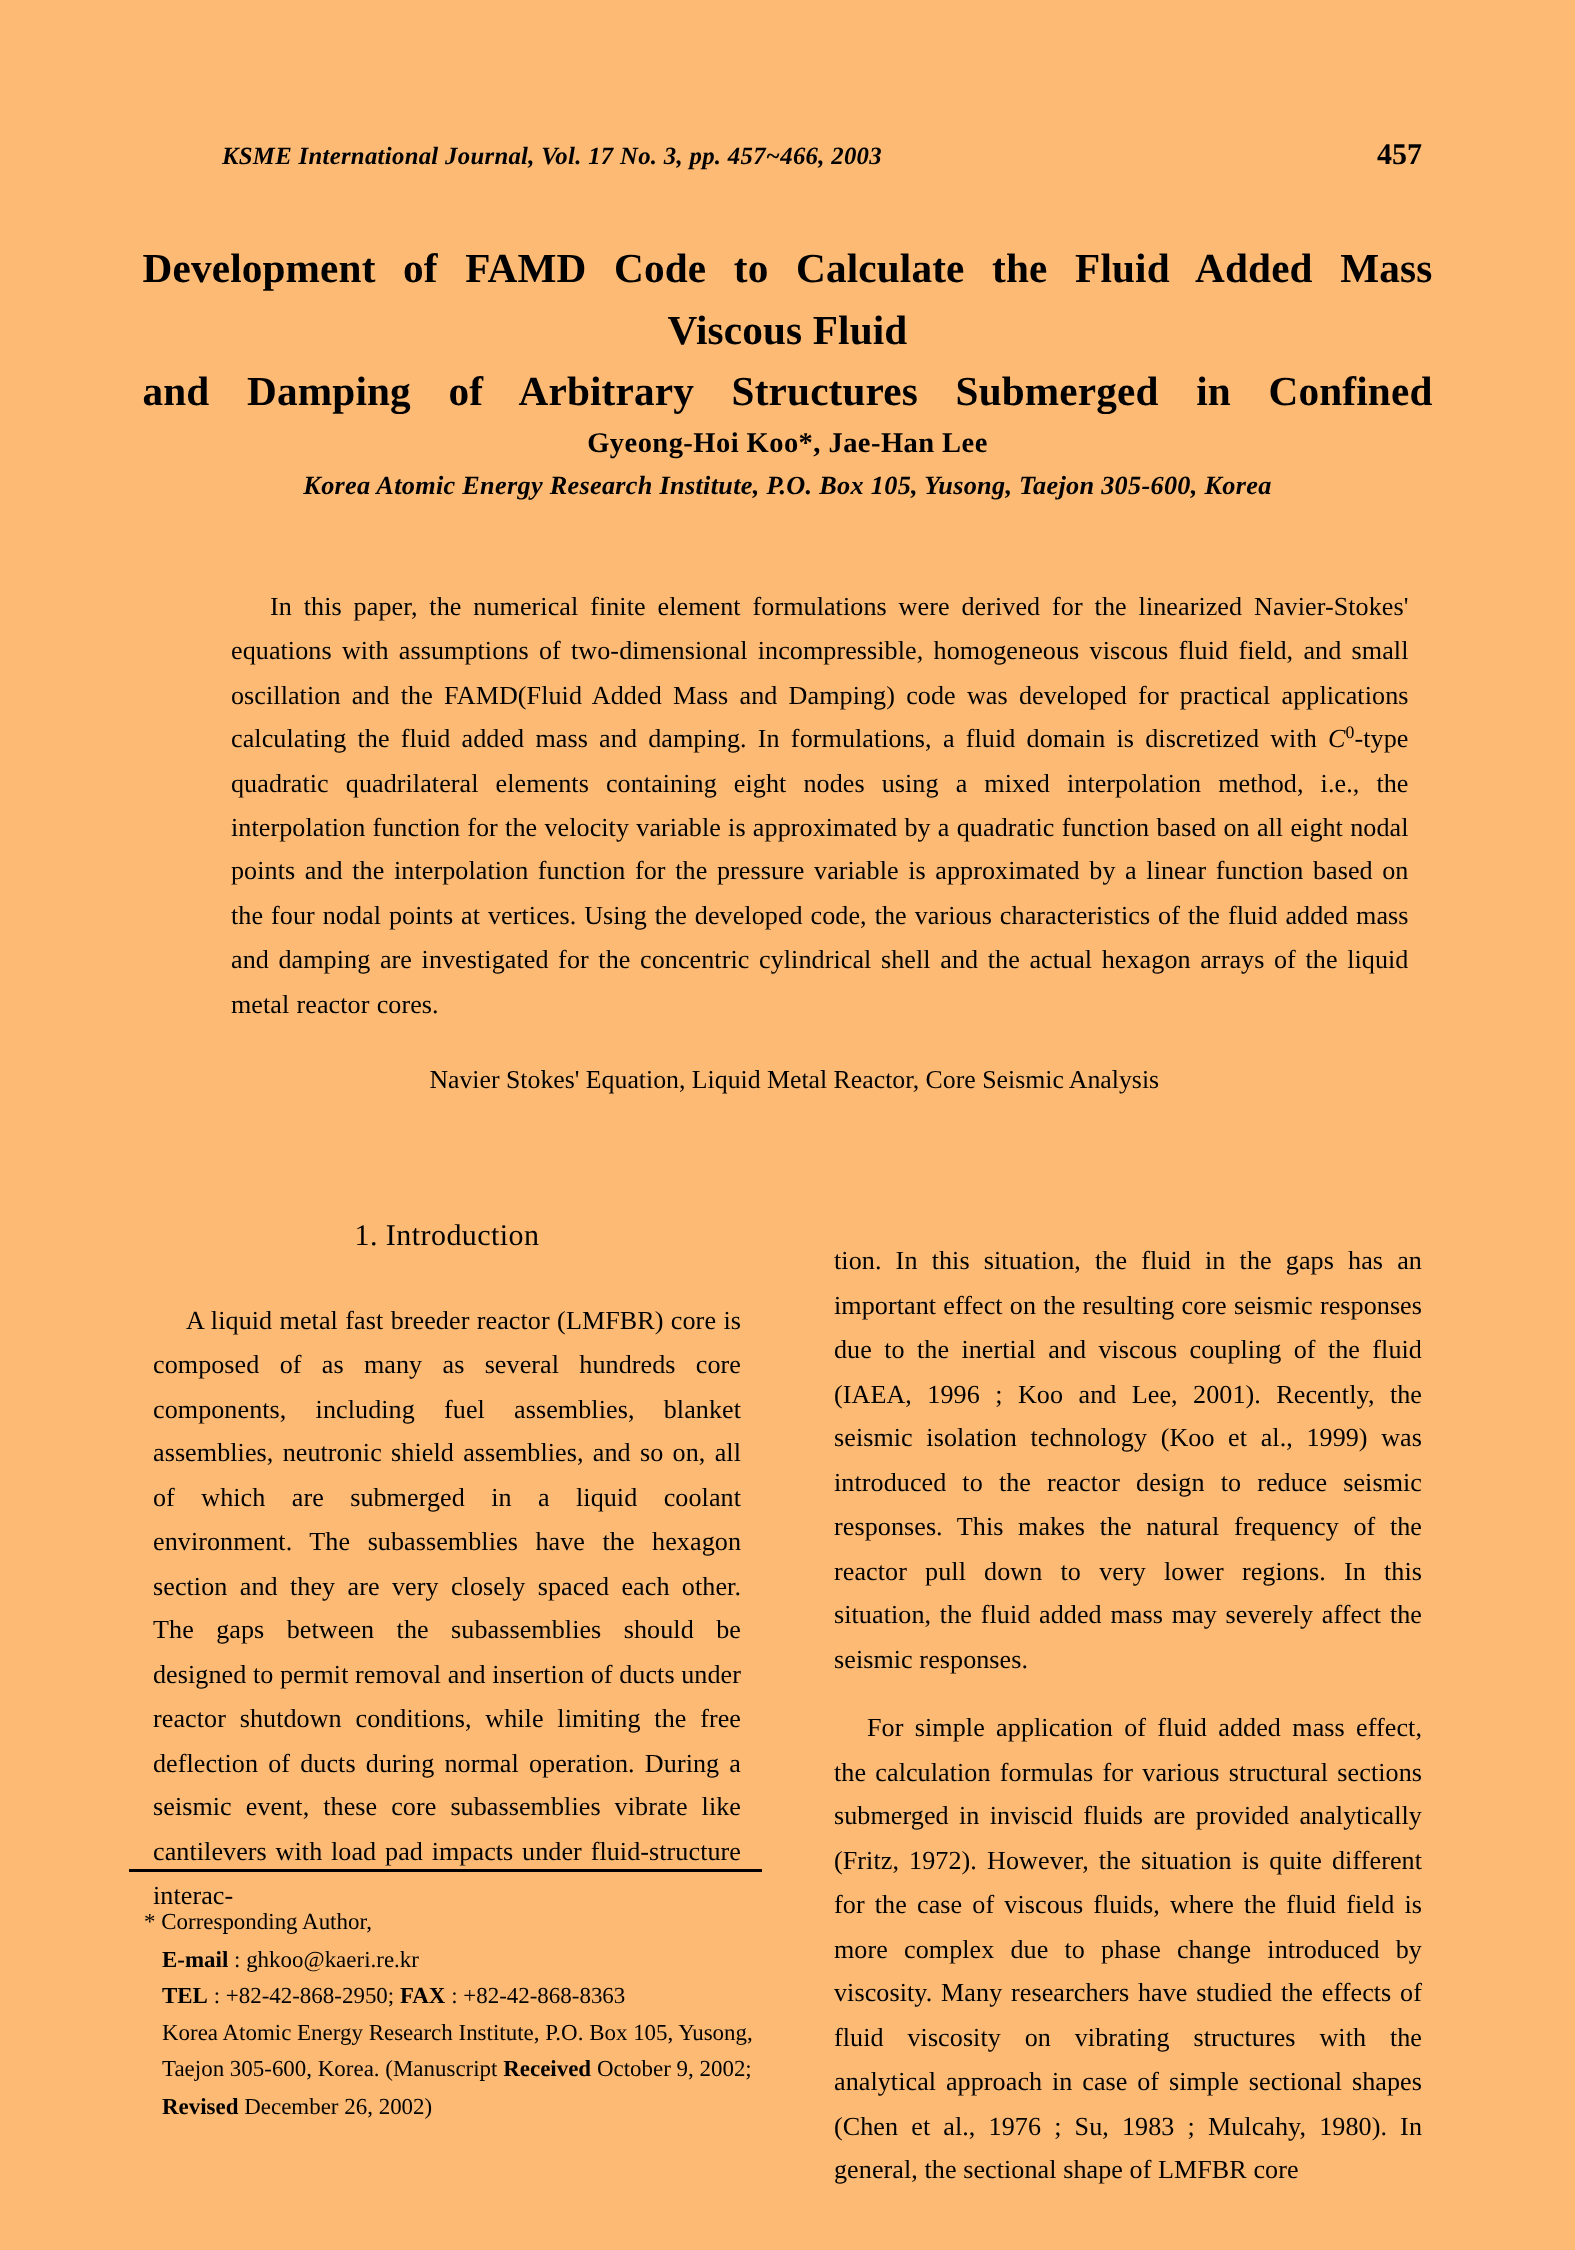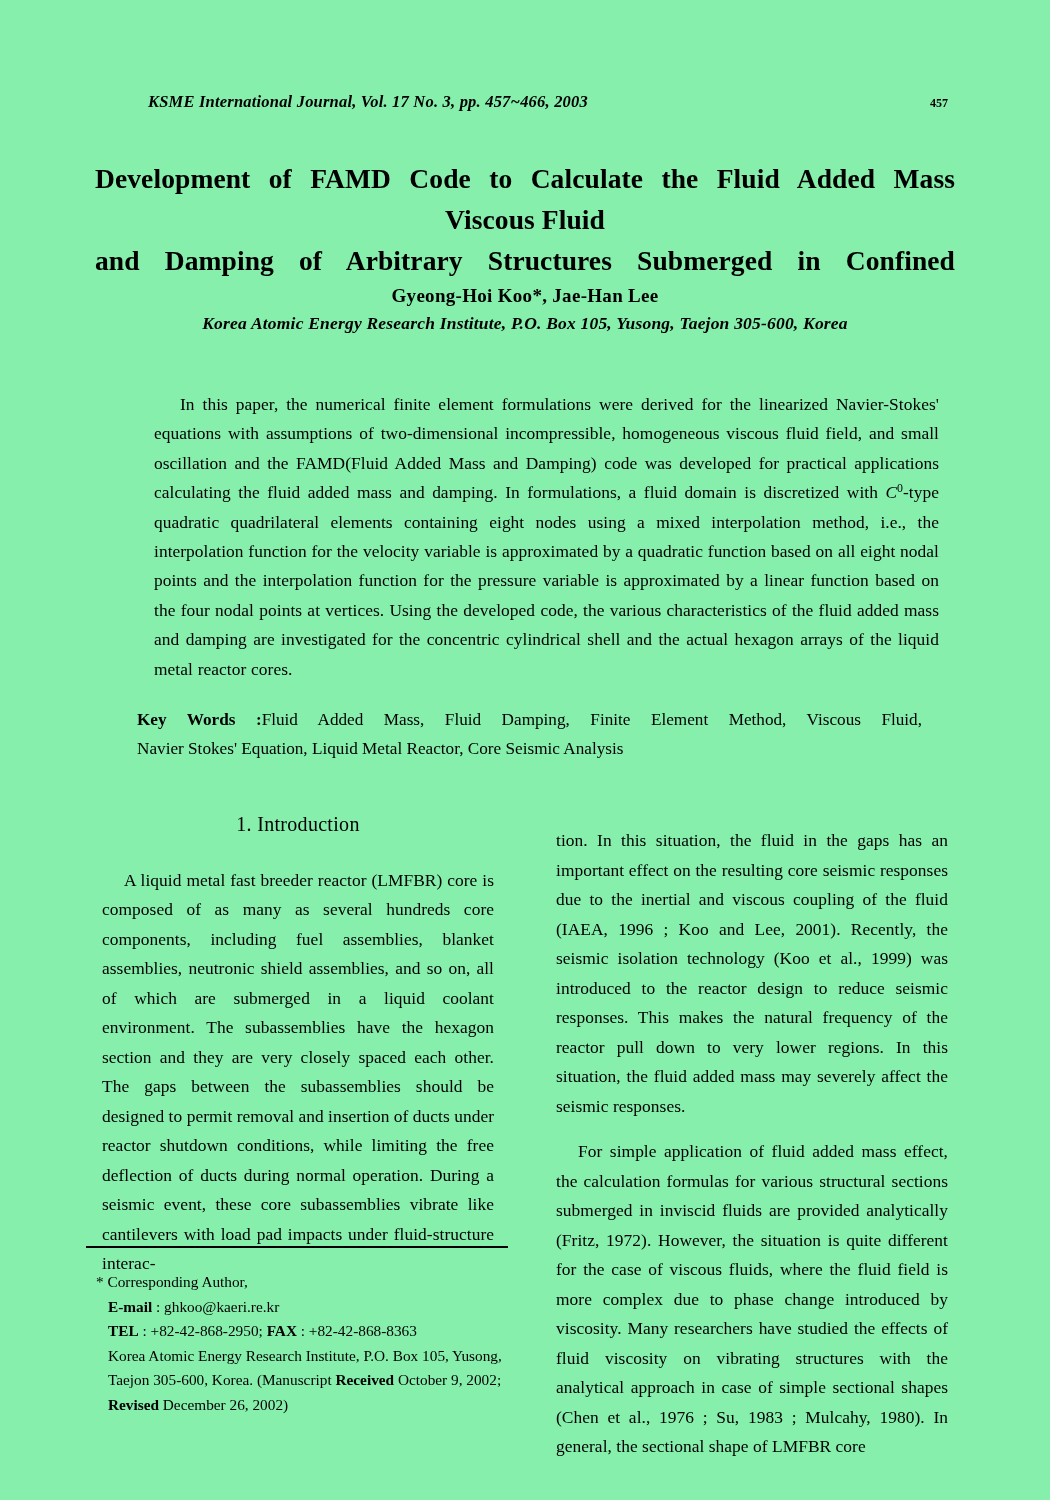--- a/index.html
+++ b/index.html
@@ -4,21 +4,21 @@
 <style>
   html, body {
     margin: 0;
     padding: 0;
     background: #ffffff;
   }
   .page {
     position: relative;
     width: 1050px;
     height: 1500px;
-    background: #86efac;
+    background: #fdba74;
     overflow: hidden;
     font-family: "Liberation Serif", "DejaVu Serif", serif;
     color: #000000;
   }
 
   
   .runhead {
     position: absolute;
     left: 148px;
     top: 92px;
@@ -28,21 +28,21 @@
     align-items: baseline;
   }
   .runhead-left {
     font-style: italic;
     font-weight: bold;
     font-size: 16.5px;
     letter-spacing: 0.2px;
   }
   .runhead-right {
     font-weight: bold;
-    font-size: 12px;
+    font-size: 20px;
   }
 
   
   .title {
     position: absolute;
     left: 95px;
     top: 140px;
     width: 860px;
     text-align: justify;
     text-align-last: center;
@@ -118,20 +118,21 @@
   .keywords .kw-label {
     font-weight: bold;
   }
   .keywords .kw-line1 {
     display: block;
     text-align: justify;
     text-align-last: justify;
   }
   .keywords .kw-line2 {
     display: block;
+    text-align: center;
   }
 
   
   .col {
     position: absolute;
     top: 810px;
     width: 424px;
     font-size: 17.4px;
     line-height: 29.5px;
     text-align: justify;
@@ -208,21 +209,20 @@
     <span class="line last">Viscous Fluid</span>
     <span class="line">and Damping of Arbitrary Structures Submerged in Confined</span>
   </h1>
 
   <div class="authors">Gyeong-Hoi Koo*, Jae-Han Lee</div>
   <div class="affil">Korea Atomic Energy Research Institute, P.O. Box 105, Yusong, Taejon 305-600, Korea</div>
 
   <div class="abstract"><span>In this paper, the numerical finite element formulations were derived for the linearized Navier-Stokes' equations with assumptions of two-dimensional incompressible, homogeneous viscous fluid field, and small oscillation and the FAMD(Fluid Added Mass and Damping) code was developed for practical applications calculating the fluid added mass and damping. In formulations, a fluid domain is discretized with </span><i class="supvar">C</i><sup>0</sup><span>-type quadratic quadrilateral elements containing eight nodes using a mixed interpolation method, i.e., the interpolation function for the velocity variable is approximated by a quadratic function based on all eight nodal points and the interpolation function for the pressure variable is approximated by a linear function based on the four nodal points at vertices. Using the developed code, the various characteristics of the fluid added mass and damping are investigated for the concentric cylindrical shell and the actual hexagon arrays of the liquid metal reactor cores.</span></div>
 
   <div class="keywords">
-    <span class="kw-line1"><span class="kw-label">Key Words :</span><span>Fluid Added Mass, Fluid Damping, Finite Element Method, Viscous Fluid,</span></span>
     <span class="kw-line2">Navier Stokes' Equation, Liquid Metal Reactor, Core Seismic Analysis</span>
   </div>
 
   <div class="col col-left">
     <h2 class="section-head">1. Introduction</h2>
     <p>A liquid metal fast breeder reactor (LMFBR) core is composed of as many as several hundreds core components, including fuel assemblies, blanket assemblies, neutronic shield assemblies, and so on, all of which are submerged in a liquid coolant environment. The subassemblies have the hexagon section and they are very closely spaced each other. The gaps between the subassemblies should be designed to permit removal and insertion of ducts under reactor shutdown conditions, while limiting the free deflection of ducts during normal operation. During a seismic event, these core subassemblies vibrate like cantilevers with load pad impacts under fluid-structure interac-</p>
   </div>
 
   <div class="col col-right">
     <p class="cont">tion. In this situation, the fluid in the gaps has an important effect on the resulting core seismic responses due to the inertial and viscous coupling of the fluid (IAEA, 1996 ; Koo and Lee, 2001). Recently, the seismic isolation technology (Koo et al., 1999) was introduced to the reactor design to reduce seismic responses. This makes the natural frequency of the reactor pull down to very lower regions. In this situation, the fluid added mass may severely affect the seismic responses.</p>

